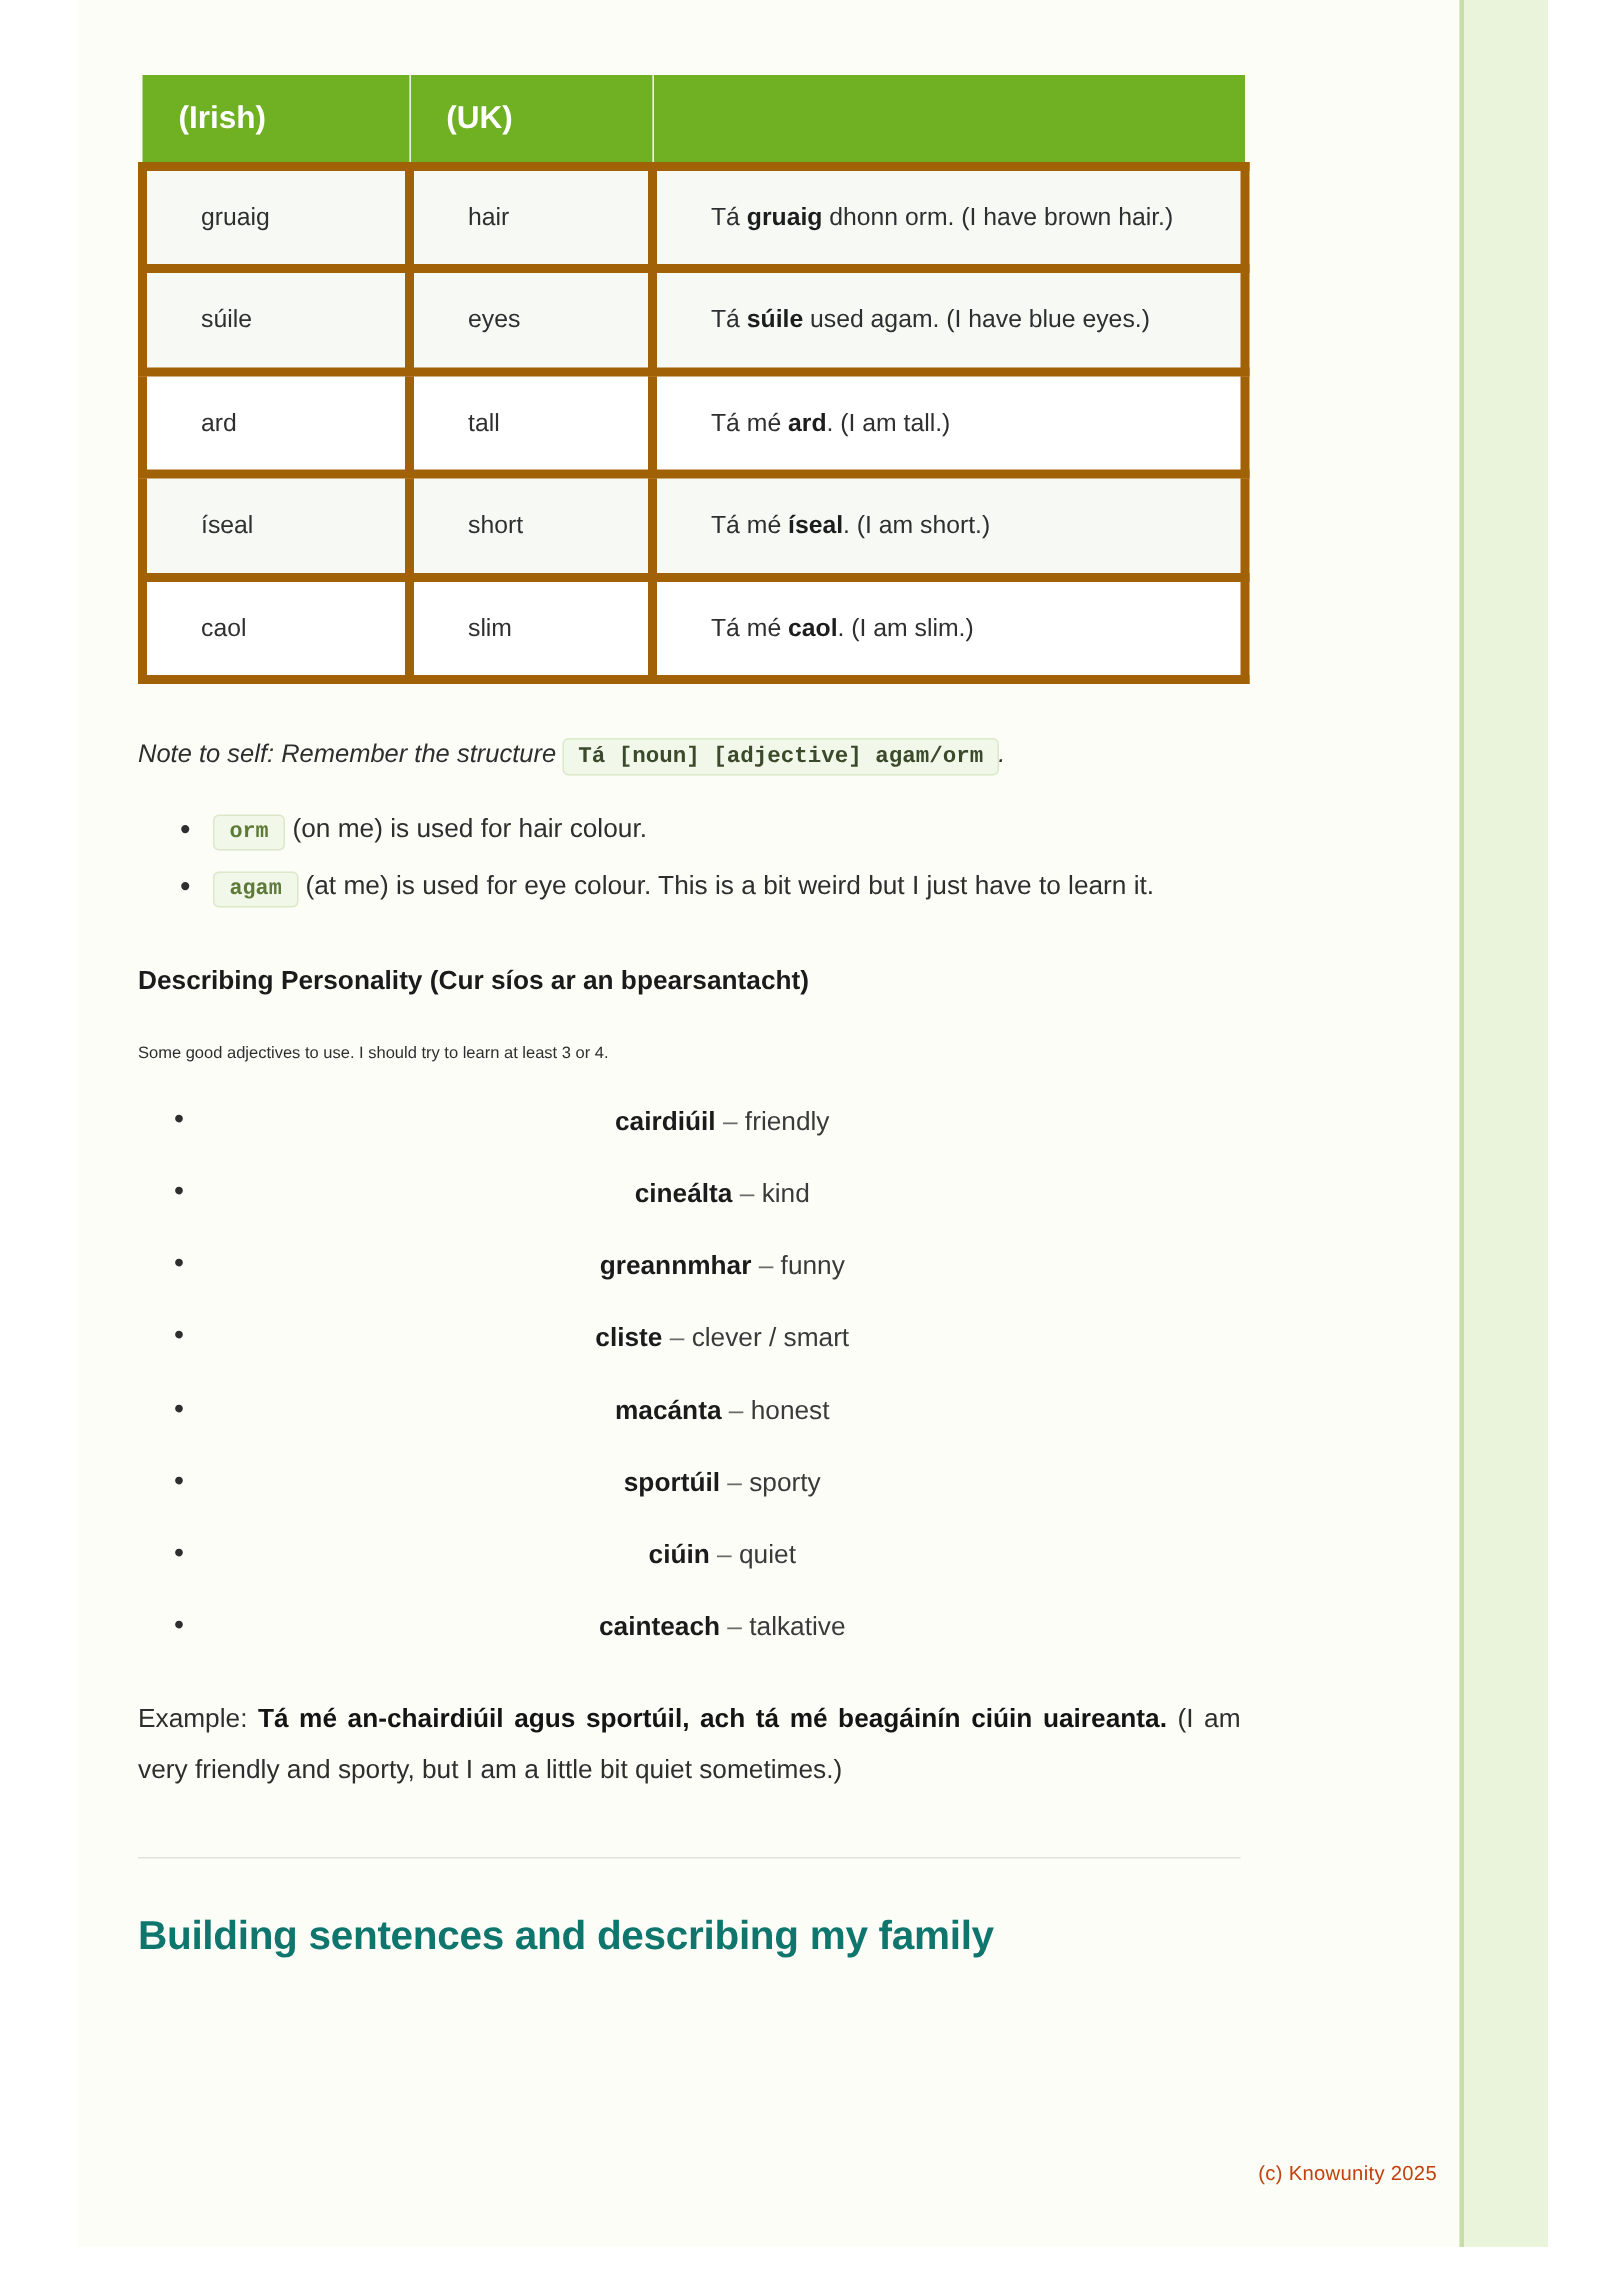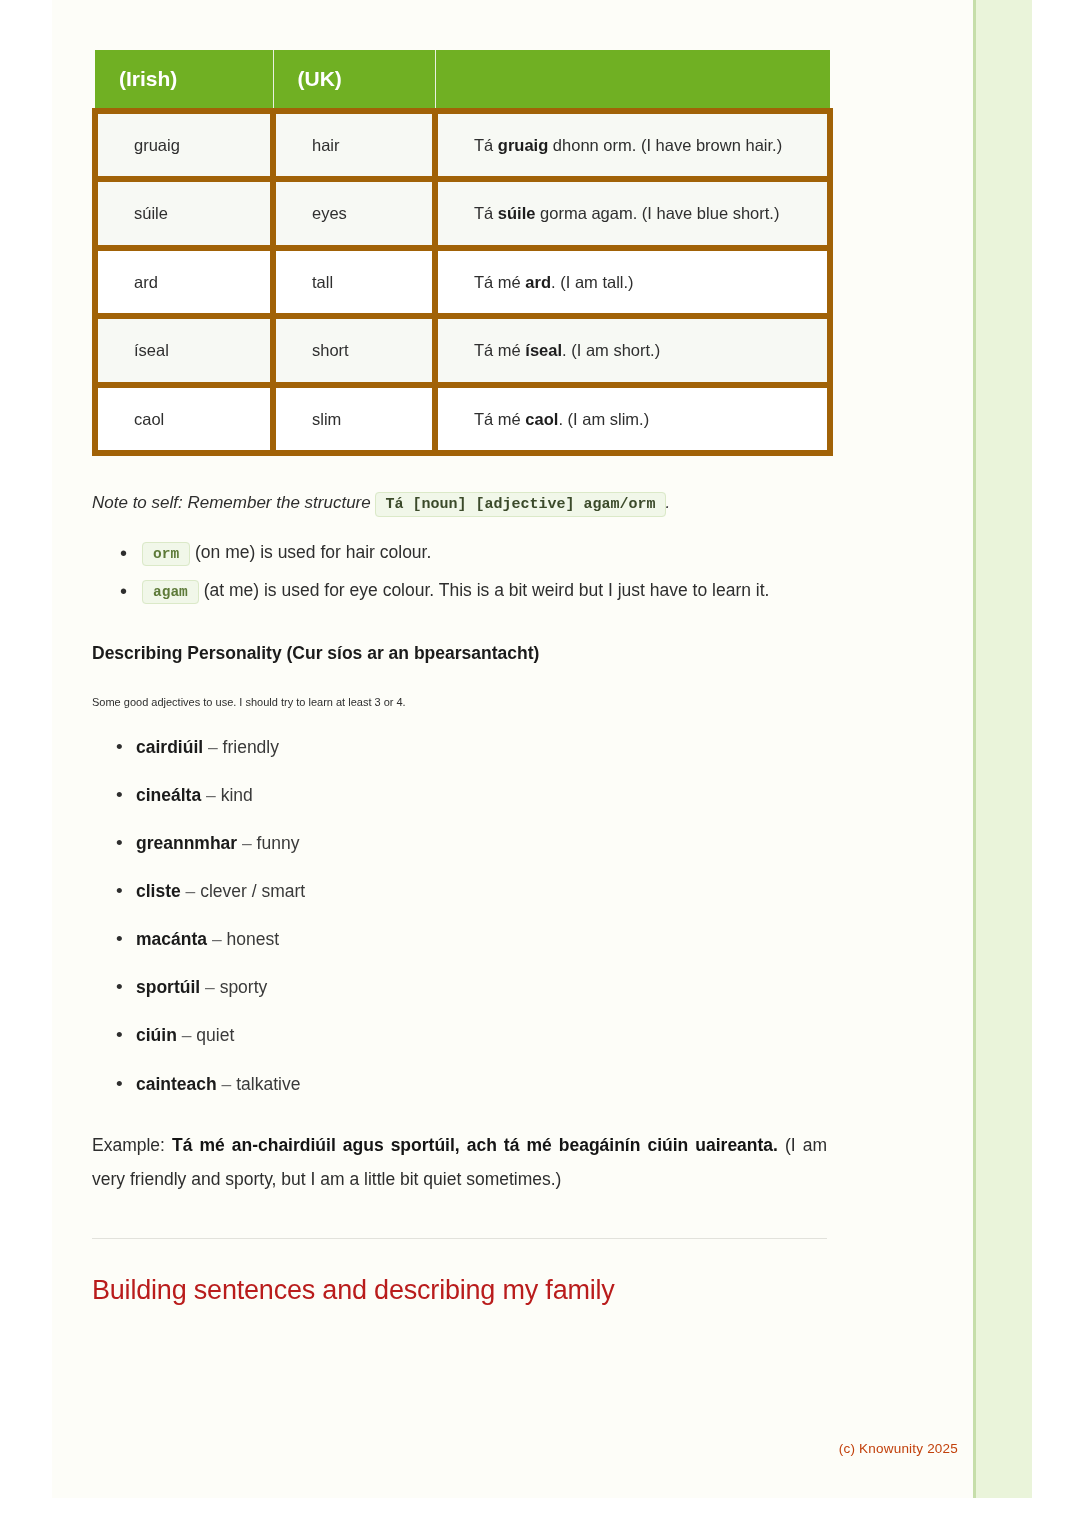--- a/index.html
+++ b/index.html
@@ -133,20 +133,21 @@
   p.para {
     font-size: 11px;
     color: #2e2e2e;
     margin: 30px 0 0 0;
     line-height: 1.6;
   }
   ul.adjlist {
     margin: 22px 0 0 0;
     padding-left: 44px;
     list-style: none;
+    text-align: center;
   }
   ul.adjlist > li {
     position: relative;
     font-size: 17.5px;
     color: #3a3a3a;
     line-height: 1.55;
     margin-bottom: 21px;
   }
   ul.adjlist > li:before {
     content: "\2022";
@@ -169,22 +170,22 @@
   p.example .ex-label { color: #2e2e2e; }
   p.example .ex-irish { font-weight: bold; color: #141414; }
 
   hr.divider {
     border: none;
     border-top: 1px solid #e2e2dc;
     margin: 42px 0 0 0;
   }
   h2.section {
     font-size: 27px;
-    font-weight: normal;
-    color: #b91c1c;
+    font-weight: bold;
+    color: #0f766e;
     margin: 36px 0 0 0;
     letter-spacing: -0.2px;
   }
   .watermark {
     position: absolute;
     right: 74px;
     bottom: 42px;
     font-size: 13.5px;
     color: #c2410c;
     letter-spacing: 0.2px;
@@ -214,21 +215,21 @@
       </thead>
       <tbody>
         <tr class="alt">
           <td>gruaig</td>
           <td>hair</td>
           <td><span>Tá </span><span class="bold">gruaig</span><span> dhonn orm. (I have brown hair.)</span></td>
         </tr>
         <tr class="alt">
           <td>súile</td>
           <td>eyes</td>
-          <td><span>Tá </span><span class="bold">súile</span><span> gorma agam. (I have blue short.)</span></td>
+          <td><span>Tá </span><span class="bold">súile</span><span> used agam. (I have blue eyes.)</span></td>
         </tr>
         <tr class="plain">
           <td>ard</td>
           <td>tall</td>
           <td><span>Tá mé </span><span class="bold">ard</span><span>. (I am tall.)</span></td>
         </tr>
         <tr class="alt">
           <td>íseal</td>
           <td>short</td>
           <td><span>Tá mé </span><span class="bold">íseal</span><span>. (I am short.)</span></td>

